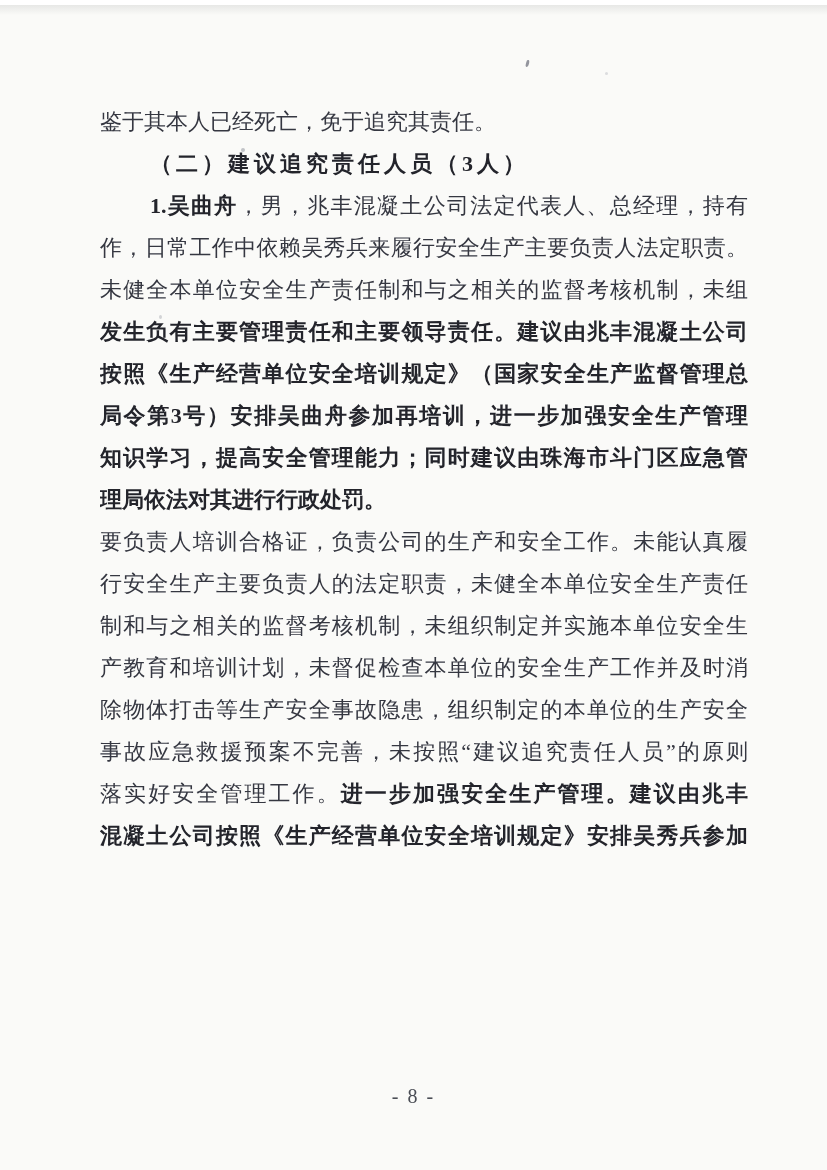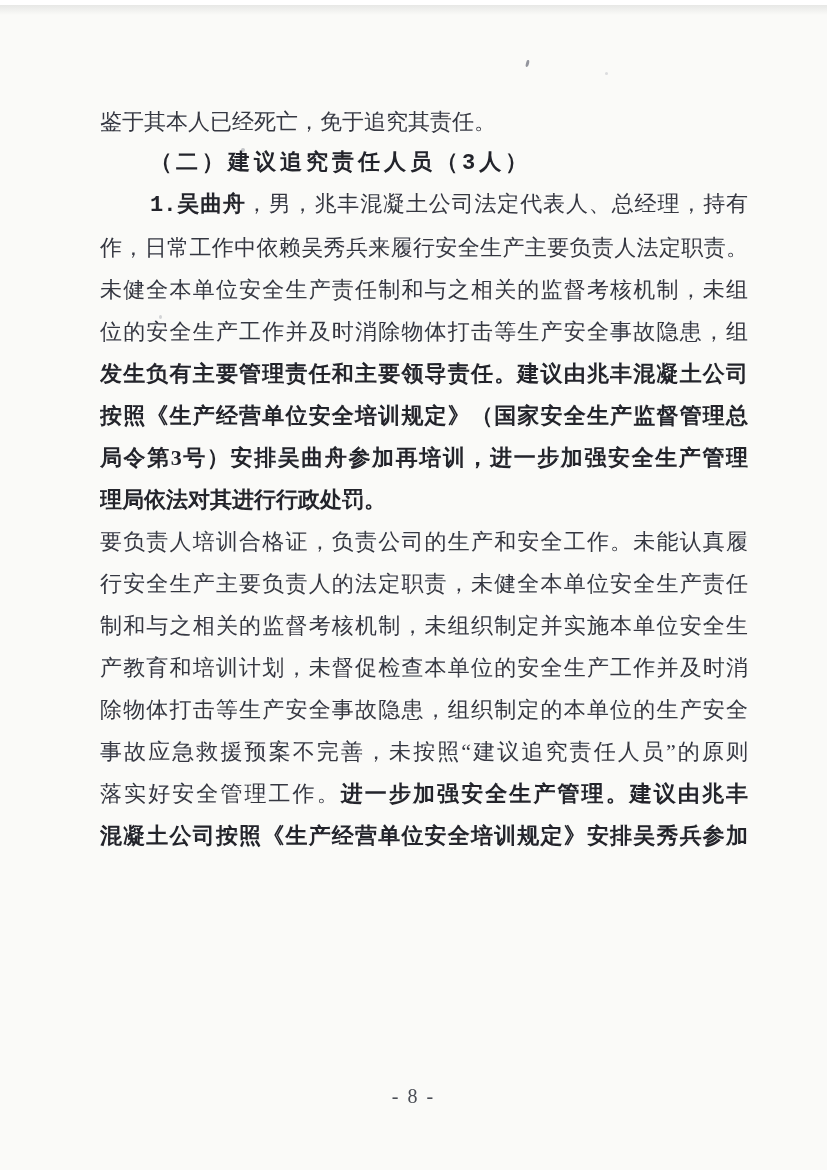--- a/index.html
+++ b/index.html
@@ -38,21 +38,20 @@
     font-size: 22px;
     color: var(--ink, #353741);
     overflow: hidden;
   }
   .line.j {
     text-align: justify;
     text-align-last: justify;
   }
   .line.ind {
     text-indent: 50px;
-    font-family: Liberation Mono, monospace;
   }
   .line.heading {
     letter-spacing: 4px;
   }
   .seg.b {
     font-weight: 700;
     color: var(--ink-bold, #23242b);
   }
   .footer {
     position: absolute;
@@ -90,24 +89,24 @@
 <div class="page" style="--paper: #fafaf8; --ink: #353741; --ink-bold: #23242b; --page-num: #4a4d55;">
   <div class="top-shade"></div>
 
   <div class="body-text">
 
   <div class="line"><span class="seg">鉴于其本人已经死亡，免于追究其责任。</span></div>
       <div class="line ind heading"><span class="seg b">（二）建议追究责任人员（3人）</span></div>
       <div class="line j ind"><span class="seg b">1.吴曲舟</span><span class="seg">，男，兆丰混凝土公司法定代表人、总经理，持有</span></div>
       <div class="line j"><span class="seg">作，日常工作中依赖吴秀兵来履行安全生产主要负责人法定职责。</span></div>
       <div class="line j"><span class="seg">未健全本单位安全生产责任制和与之相关的监督考核机制，未组</span></div>
-      <div class="line j"><span class="seg">位的安全生产工作并及时消除物体打击等生产安全事故隐患，组</span></div>
       <div class="line j"><span class="seg b">发生负有主要管理责任和主要领导责任。建议由兆丰混凝土公司</span></div>
       <div class="line j"><span class="seg b">按照《生产经营单位安全培训规定》（国家安全生产监督管理总</span></div>
       <div class="line j"><span class="seg b">局令第3号）安排吴曲舟参加再培训，进一步加强安全生产管理</span></div>
+      <div class="line j"><span class="seg b">知识学习，提高安全管理能力；同时建议由珠海市斗门区应急管</span></div>
       <div class="line"><span class="seg b">理局依法对其进行行政处罚。</span></div>
       <div class="line j"><span class="seg">要负责人培训合格证，负责公司的生产和安全工作。未能认真履</span></div>
       <div class="line j"><span class="seg">行安全生产主要负责人的法定职责，未健全本单位安全生产责任</span></div>
       <div class="line j"><span class="seg">制和与之相关的监督考核机制，未组织制定并实施本单位安全生</span></div>
       <div class="line j"><span class="seg">产教育和培训计划，未督促检查本单位的安全生产工作并及时消</span></div>
       <div class="line j"><span class="seg">除物体打击等生产安全事故隐患，组织制定的本单位的生产安全</span></div>
       <div class="line j"><span class="seg">事故应急救援预案不完善，未按照“建议追究责任人员”的原则</span></div>
       <div class="line j"><span class="seg">落实好安全管理工作。</span><span class="seg b">进一步加强安全生产管理。建议由兆丰</span></div>
       <div class="line j"><span class="seg b">混凝土公司按照《生产经营单位安全培训规定》安排吴秀兵参加</span></div>
     </div>

